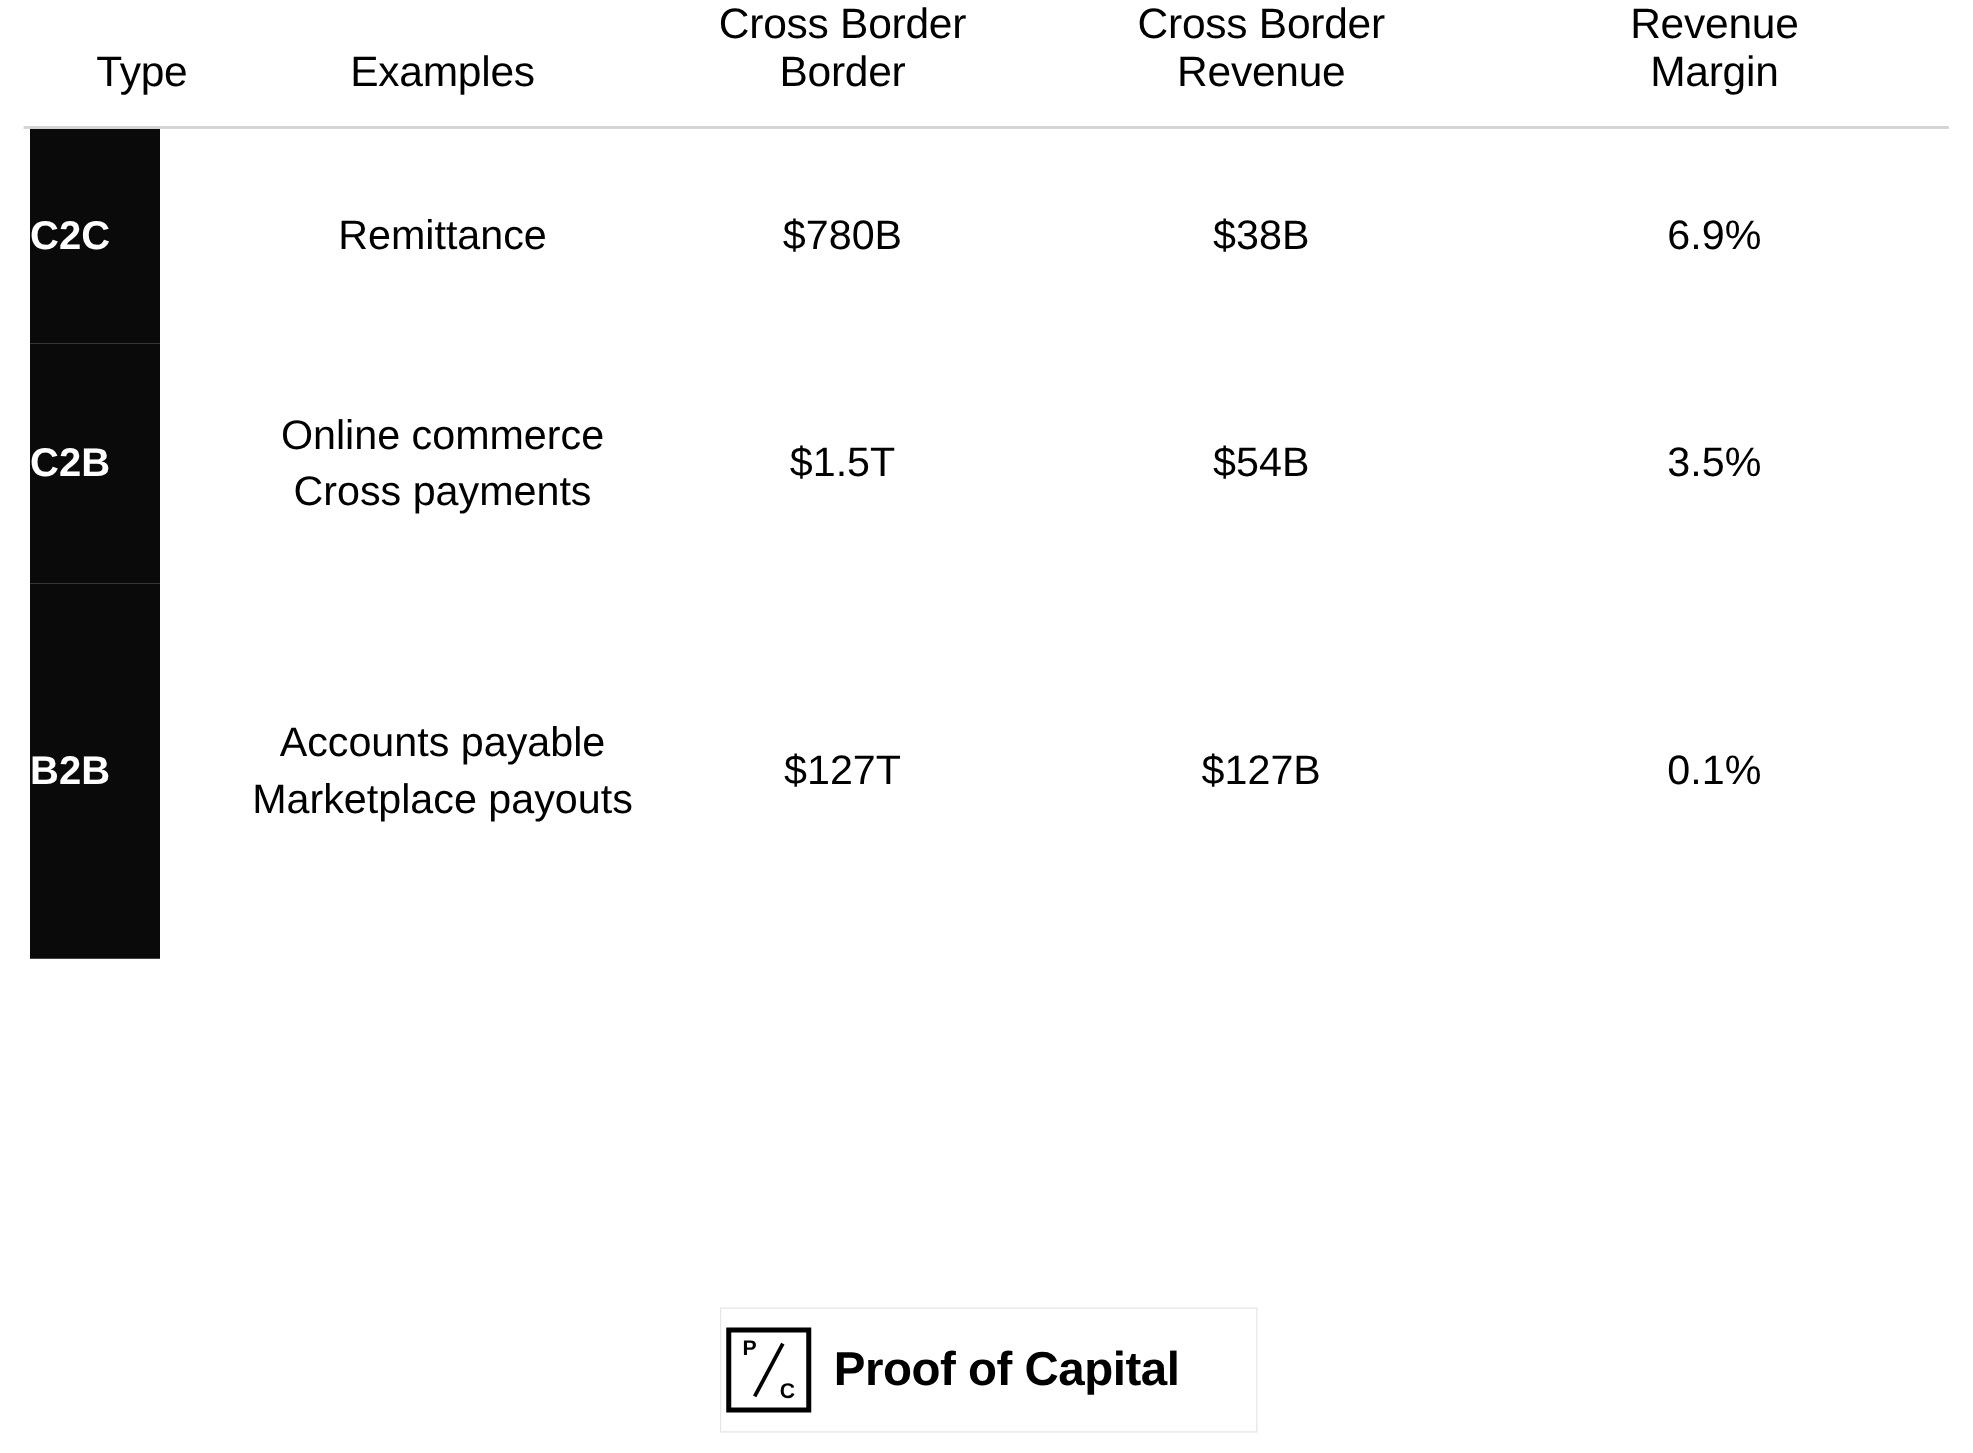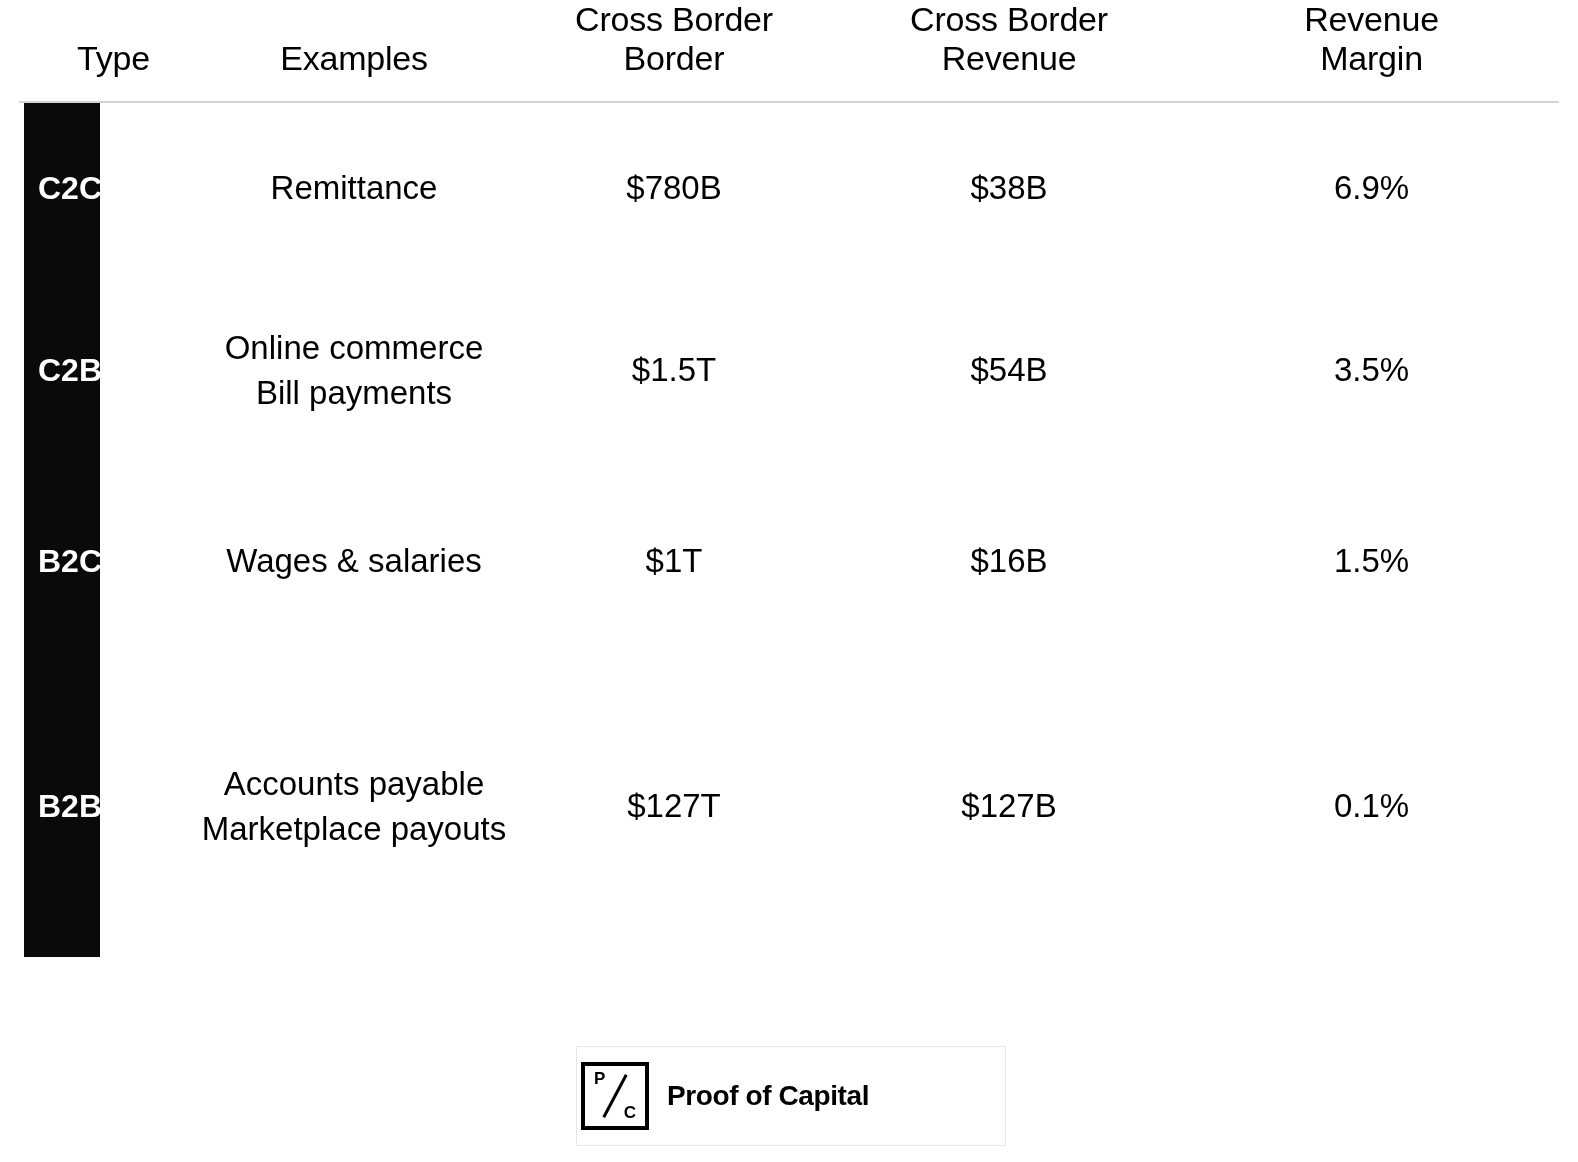--- a/index.html
+++ b/index.html
@@ -66,23 +66,22 @@
     vertical-align: top;
   }
   .type-chip {
     background: #0a0a0a;
     color: #ffffff;
     font-weight: bold;
     font-size: 32px;
     display: flex;
     align-items: center;
     justify-content: flex-start;
-    padding-left: 14px;
     box-sizing: border-box;
-    width: 76px;
+    width: 104px;
     margin-left: 5px;
   }
 
   
   tr.row-0 .type-chip { height: 172px; }
   tr.row-1 .type-chip { height: 192px; }
   tr.row-2 .type-chip { height: 190px; }
   tr.row-3 .type-chip { height: 300px; }
 
   tr.row-0 td { height: 172px; }
@@ -133,21 +132,21 @@
   }
   .logo-mark .lc {
     position: absolute;
     right: 9px;
     bottom: 5px;
     font-size: 17px;
     font-weight: bold;
     line-height: 1;
   }
   .logo-text {
-    font-size: 28px;
+    font-size: 38px;
     font-weight: bold;
     letter-spacing: -0.4px;
     white-space: nowrap;
   }
 </style>
 </head>
 <body>
 
 <div class="table-wrap">
   <table class="matrix">
@@ -193,38 +192,27 @@
         <td>$38B</td>
         <td>6.9%</td>
       </tr>
 
       <tr class="row-1">
         <td class="type-cell">
           <div class="type-chip">C2B</div>
         </td>
         <td class="examples-cell">
           <span class="line">Online commerce</span>
-          <span class="line">Bill payments</span>
+          <span class="line">Cross payments</span>
         </td>
         <td>$1.5T</td>
         <td>$54B</td>
         <td>3.5%</td>
       </tr>
 
-      <tr class="row-2">
-        <td class="type-cell">
-          <div class="type-chip">B2C</div>
-        </td>
-        <td class="examples-cell">
-          <span class="line">Wages &amp; salaries</span>
-        </td>
-        <td>$1T</td>
-        <td>$16B</td>
-        <td>1.5%</td>
-      </tr>
 
       <tr class="row-3">
         <td class="type-cell">
           <div class="type-chip">B2B</div>
         </td>
         <td class="examples-cell">
           <span class="line">Accounts payable</span>
           <span class="line">Marketplace payouts</span>
         </td>
         <td>$127T</td>

